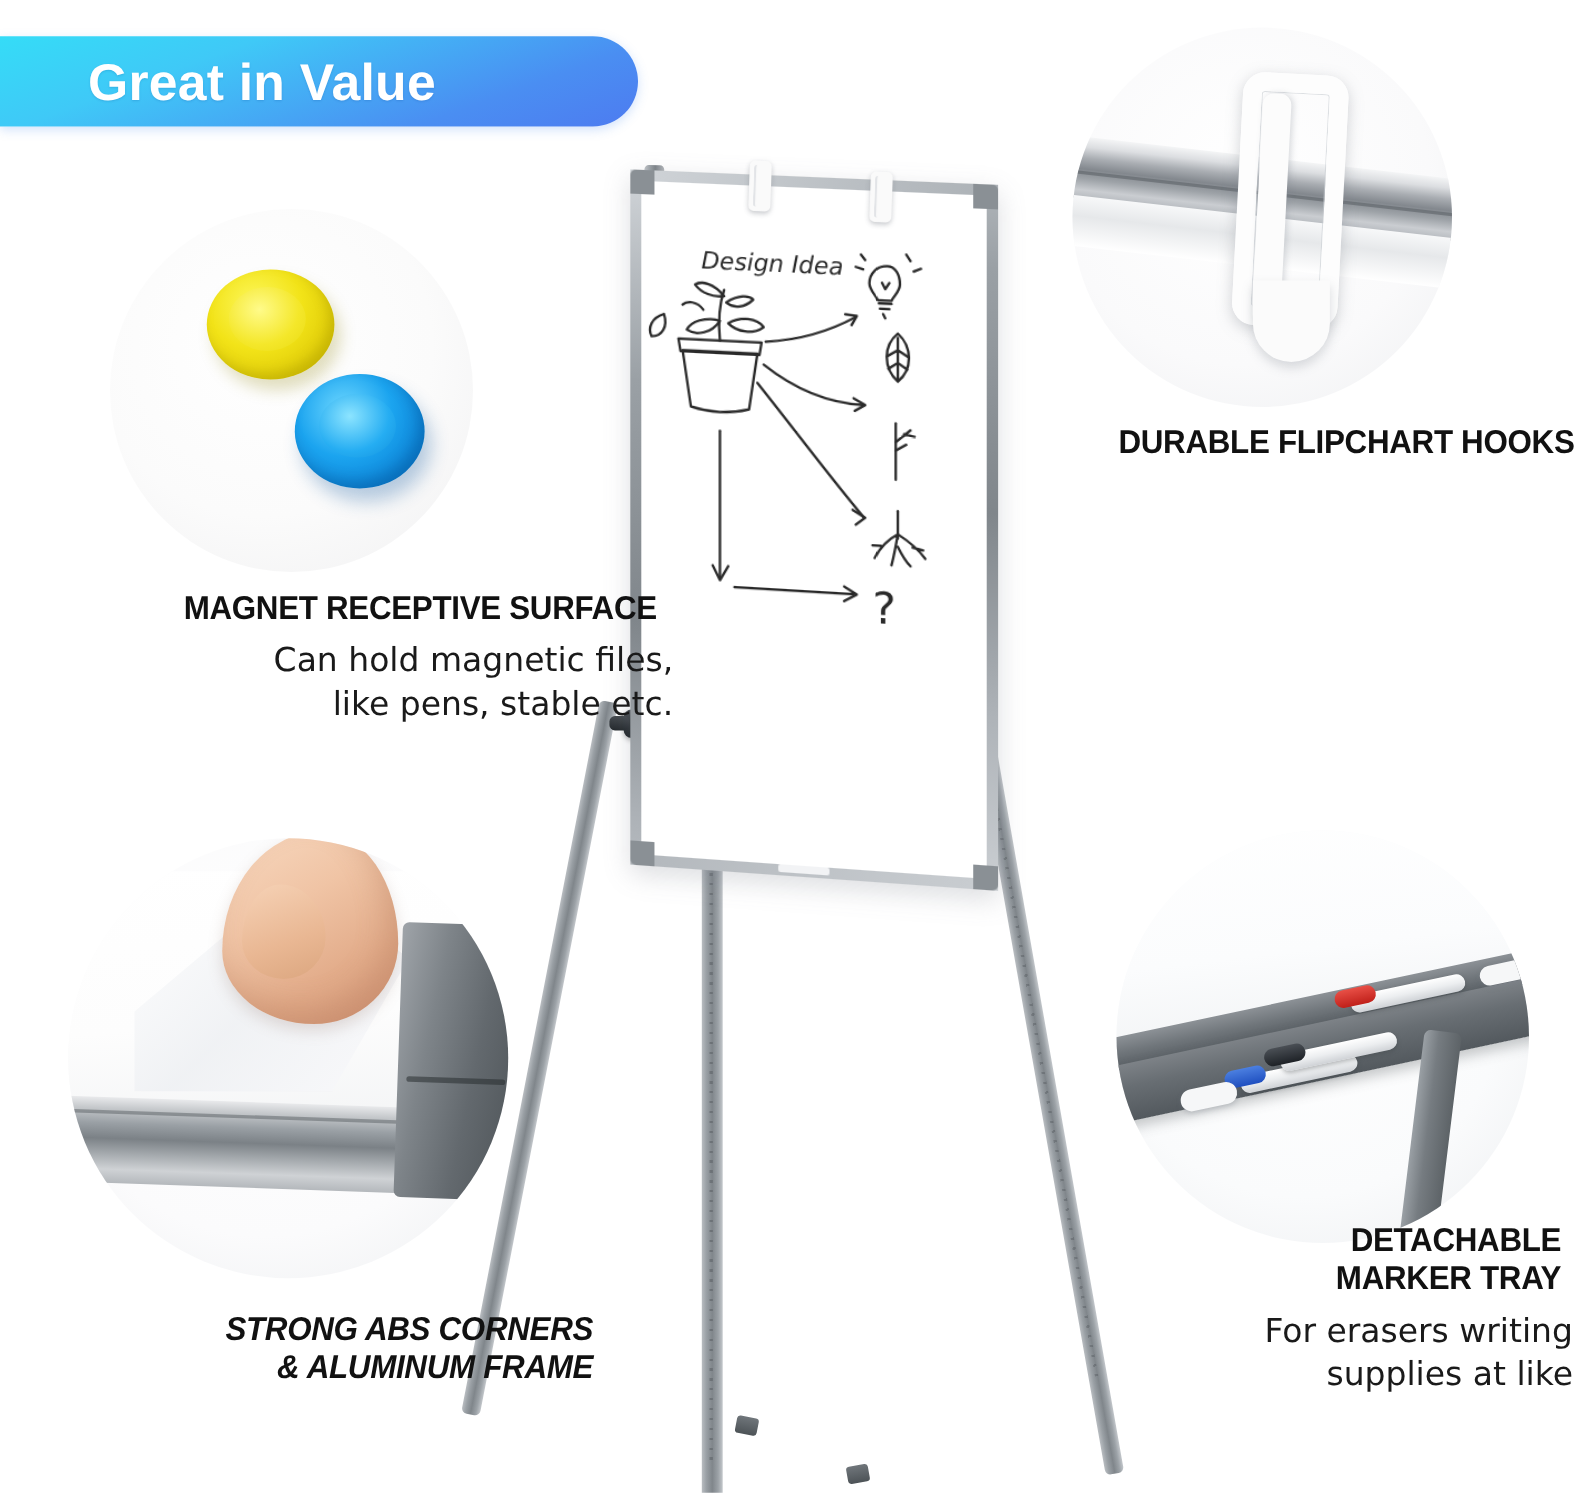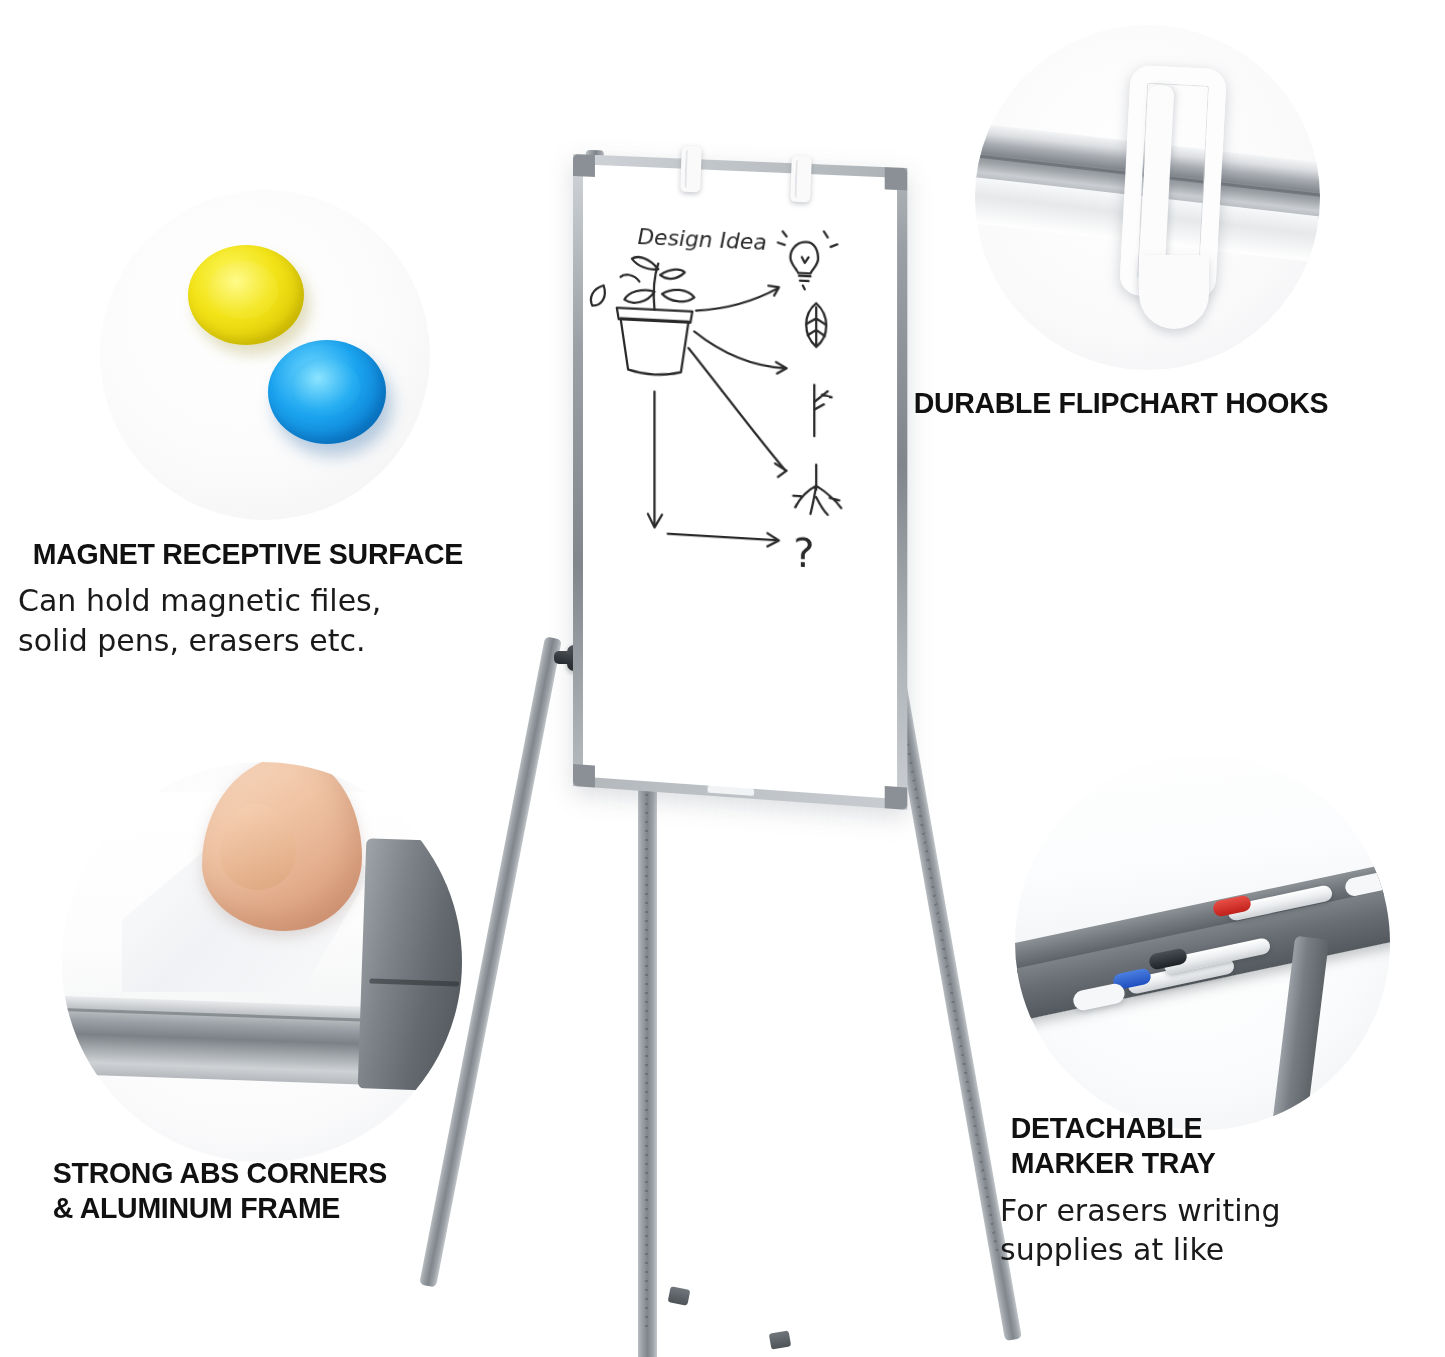--- a/index.html
+++ b/index.html
@@ -21,36 +21,36 @@
     box-shadow:0 3px 10px rgba(70,140,240,.25);
   }
   .banner-text{
     color:#fff; font-weight:bold; font-size:47px;
     letter-spacing:.2px; padding-left:80px;
     font-family:"Liberation Sans", sans-serif;
     text-shadow:0 1px 2px rgba(0,60,140,.18);
   }
 
   
-  .feat{ position:absolute; text-align:left; }
+  .feat{ position:absolute; text-align:right; }
   .feat h3{
     font-size:30px; font-weight:bold; color:#111;
     letter-spacing:-0.3px; line-height:1.18;
     font-family:"Liberation Sans", sans-serif;
     transform:scaleX(.95); transform-origin:center;
   }
   .feat p{
     font-size:30px; color:#1a1a1a; font-weight:normal;
     line-height:1.32; margin-top:10px;
     font-family:"DejaVu Sans", sans-serif;
   }
 
   .feat-magnet{ left:18px;  top:536px; width:594px; }
   .feat-hooks { left:900px; top:385px; width:545px; }
-  .feat-corner{ left:40px;  top:1155px; width:512px; }
+  .feat-corner{ left:40px;  top:1191px; width:512px;font-style:italic; }
   .feat-tray  { left:1000px;top:1110px; width:430px; }
 
   
   .circle{ position:absolute; border-radius:50%; overflow:hidden; background:#fbfbfc; }
 
   
   .c-magnets{ left:100px; top:190px; width:330px; height:330px;
      background:radial-gradient(circle at 42% 38%,#ffffff 0%,#fbfbfb 55%,#f0f0f1 100%); }
   .mag{ position:absolute; border-radius:50%; }
   .mag-y{
@@ -271,20 +271,23 @@
   .clip2{ left:336px; top:16px; transform:rotate(2deg); }
 
   .sketch{ position:absolute; left:0; top:0; width:100%; height:100%; }
   .sketch text{ font-family:"DejaVu Sans", sans-serif; }
 </style>
 </head>
 <body>
 
 <div class="page">
 
+  <div class="banner">
+    <span class="banner-text">Great in Value</span>
+  </div>
 
   <div class="circle c-magnets">
     <div class="mag mag-y"></div>
     <div class="mag mag-b"></div>
   </div>
 
   <div class="circle c-hooks">
     <div class="rail"></div>
     <div class="rail-low"></div>
     <div class="hook-big"></div>
@@ -380,21 +383,21 @@
     </div>
 
     <div class="clip clip1"></div>
     <div class="clip clip2"></div>
   </div>
 
   <div class="feat feat-magnet">
     <h3>MAGNET RECEPTIVE SURFACE</h3>
     <p>
       <span>Can hold magnetic files,</span><br>
-      <span>solid pens, erasers etc.</span>
+      <span>like pens, stable etc.</span>
     </p>
   </div>
 
   <div class="feat feat-hooks">
     <h3>DURABLE FLIPCHART HOOKS</h3>
   </div>
 
   <div class="feat feat-corner">
     <h3>
       <span>STRONG ABS CORNERS</span><br>

